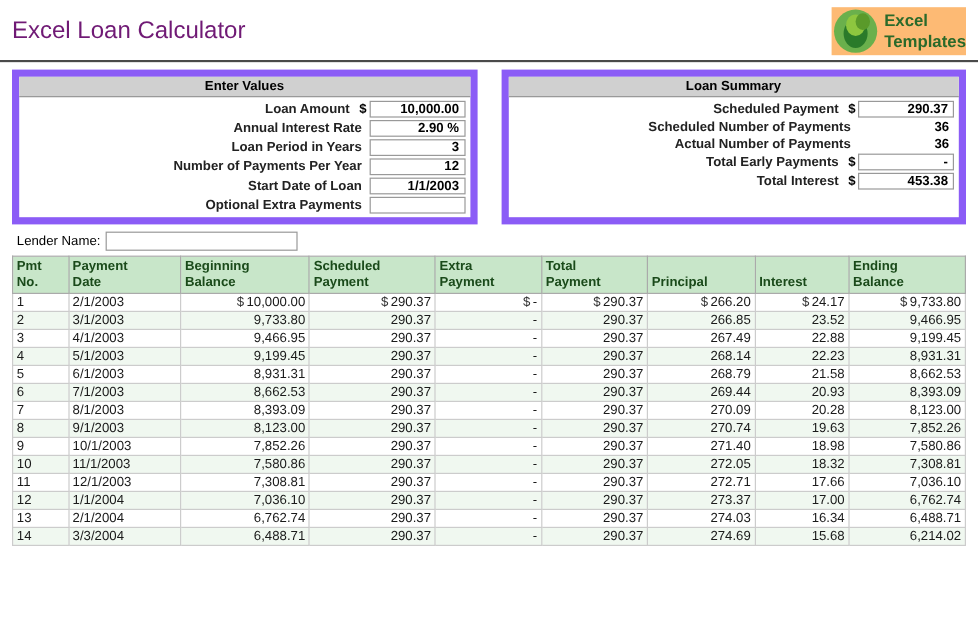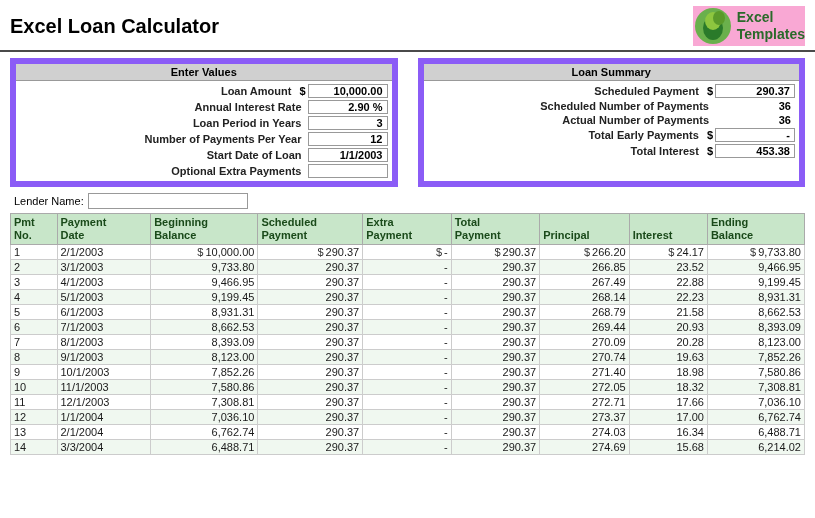--- a/index.html
+++ b/index.html
@@ -15,27 +15,27 @@
     #header {
       background: #fff;
       padding: 6px 10px 4px 10px;
       display: flex;
       justify-content: space-between;
       align-items: center;
       border-bottom: 2px solid #4a4a4a;
     }
     #header .title {
       font-size: 20px;
-      font-weight: bold;
-      color: #000000;
+      font-weight: normal;
+      color: #701a75;
     }
     #logo-area {
       display: flex;
       align-items: center;
-      background: #f9a8d4;
+      background: #fdba74;
     }
     #logo-icon {
       width: 40px;
       height: 40px;
       margin-right: 4px;
     }
     #logo-text {
       font-size: 14px;
       font-weight: bold;
       color: #2a6a2a;

